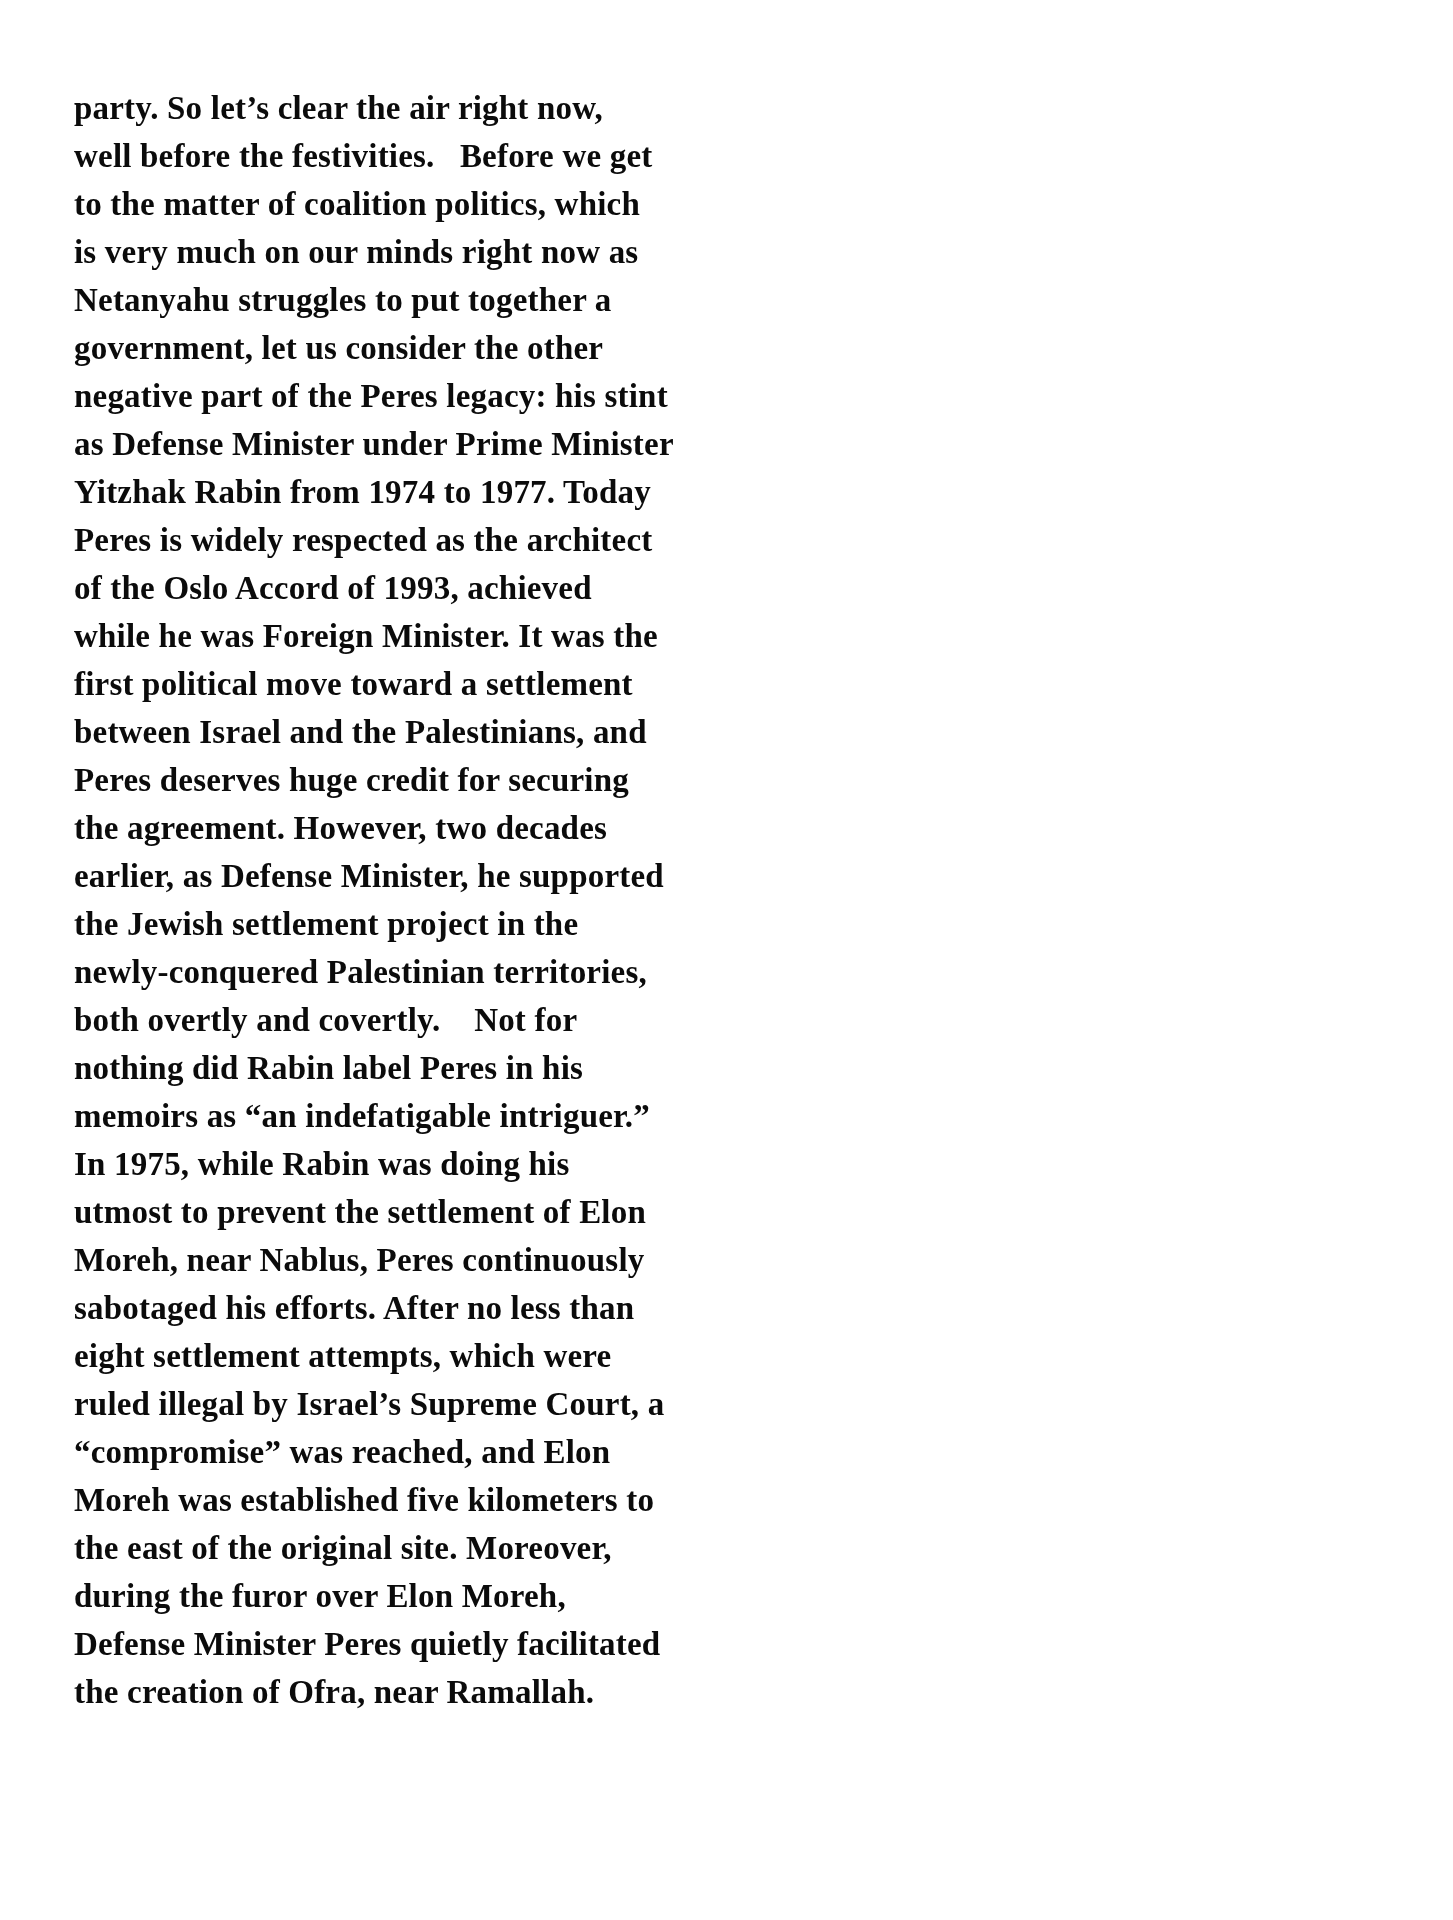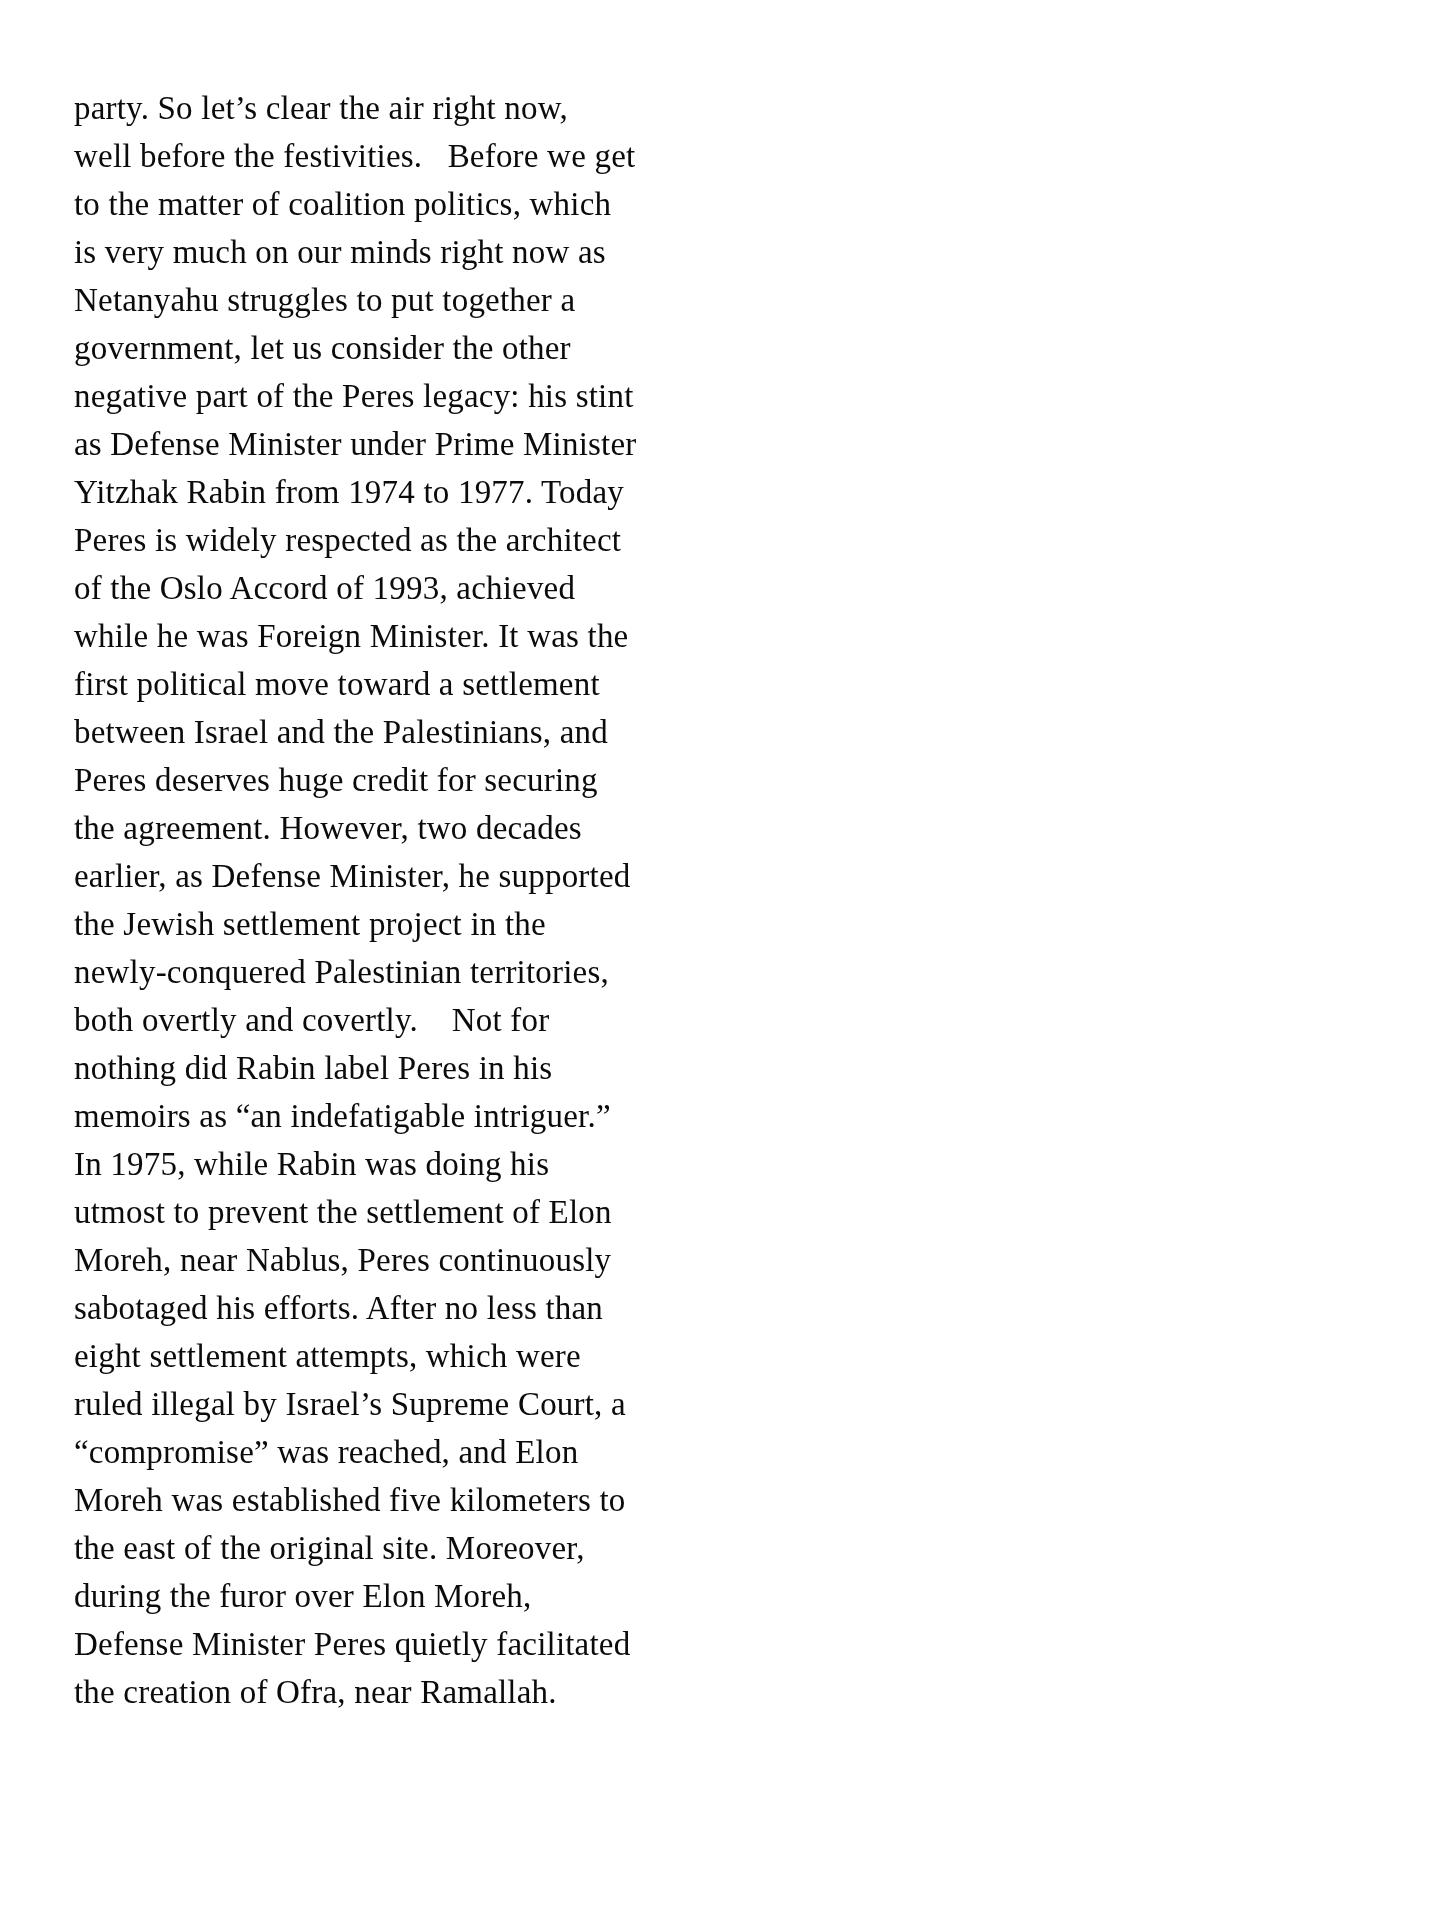--- a/index.html
+++ b/index.html
@@ -6,20 +6,21 @@
     margin: 0;
     padding: 0;
     background: #ffffff;
   }
   .page {
     position: relative;
     width: 1453px;
     height: 1920px;
     background: #ffffff;
     overflow: hidden;
+    font-weight: bold;
   }
   .body-text {
     position: absolute;
     left: 74px;
     top: 84px;
     width: 640px;
     font-family: "Liberation Serif", "DejaVu Serif", serif;
     font-size: 33px;
     line-height: 48px;
     color: #0b0b0b;

